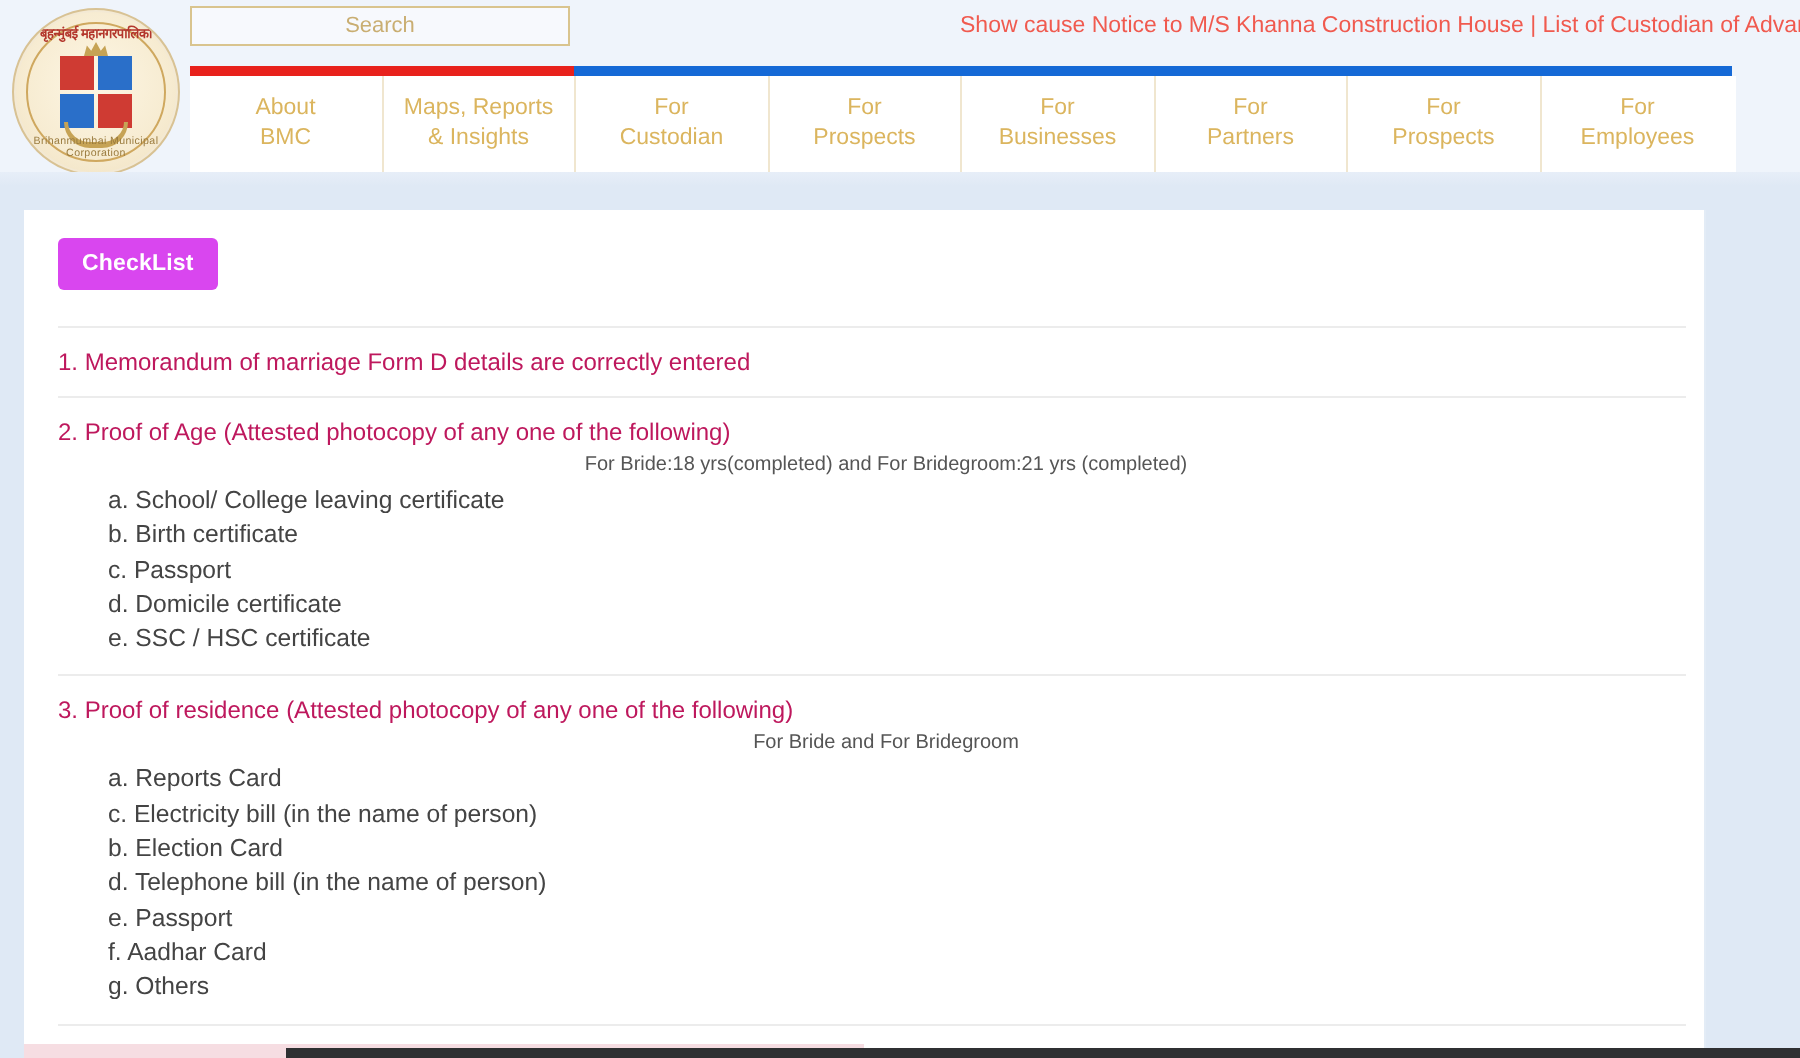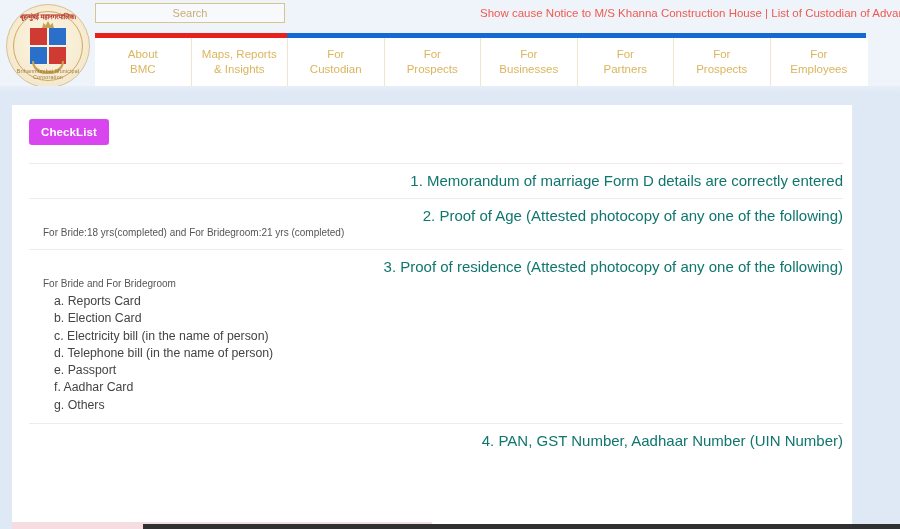--- a/index.html
+++ b/index.html
@@ -197,31 +197,31 @@
     position: absolute;
     left: 17px; top: 58px;
     width: 814px;
   }
 
   .item {
     border-top: 1px solid #ececec;
     padding: 9px 0 9px 0;
   }
   .item-title {
-    font-size: 15px;
-    color: #0f766e;
+    font-size: 12px;
+    color: #be185d;
     line-height: 16px;
-    text-align: right;
   }
   .item-sub {
     font-size: 10px;
     color: #555555;
     line-height: 15px;
     margin-left: 14px;
     margin-top: 1px;
+    text-align: center;
   }
   .sub-list { margin-top: 2px; }
   .sub-item {
     font-size: 12.3px;
     color: #444444;
     line-height: 17.3px;
     margin-left: 25px;
   }
 
   
@@ -313,28 +313,35 @@
   <div class="card">
     <button class="checklist-btn">CheckList</button>
 
     <div class="list-wrap" id="list-wrap">
         <div class="item">
           <div class="item-title">1. Memorandum of marriage Form D details are correctly entered</div>
         </div>
         <div class="item">
           <div class="item-title">2. Proof of Age (Attested photocopy of any one of the following)</div>
           <div class="item-sub">For Bride:18 yrs(completed) and For Bridegroom:21 yrs (completed)</div>
+          <div class="sub-list">
+            <div class="sub-item">a. School/ College leaving certificate</div>
+            <div class="sub-item">b. Birth certificate</div>
+            <div class="sub-item">c. Passport</div>
+            <div class="sub-item">d. Domicile certificate</div>
+            <div class="sub-item">e. SSC / HSC certificate</div>
+          </div>
         </div>
         <div class="item">
           <div class="item-title">3. Proof of residence (Attested photocopy of any one of the following)</div>
           <div class="item-sub">For Bride and For Bridegroom</div>
           <div class="sub-list">
             <div class="sub-item">a. Reports Card</div>
+            <div class="sub-item">c. Electricity bill (in the name of person)</div>
             <div class="sub-item">b. Election Card</div>
-            <div class="sub-item">c. Electricity bill (in the name of person)</div>
             <div class="sub-item">d. Telephone bill (in the name of person)</div>
             <div class="sub-item">e. Passport</div>
             <div class="sub-item">f. Aadhar Card</div>
             <div class="sub-item">g. Others</div>
           </div>
         </div>
         <div class="item">
           <div class="item-title">4. PAN, GST Number, Aadhaar Number (UIN Number)</div>
         </div>
       </div>

